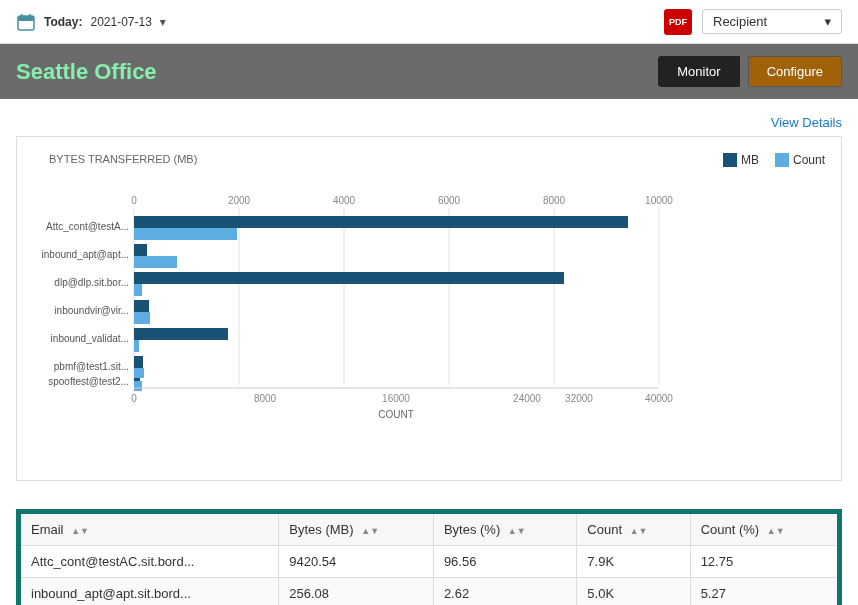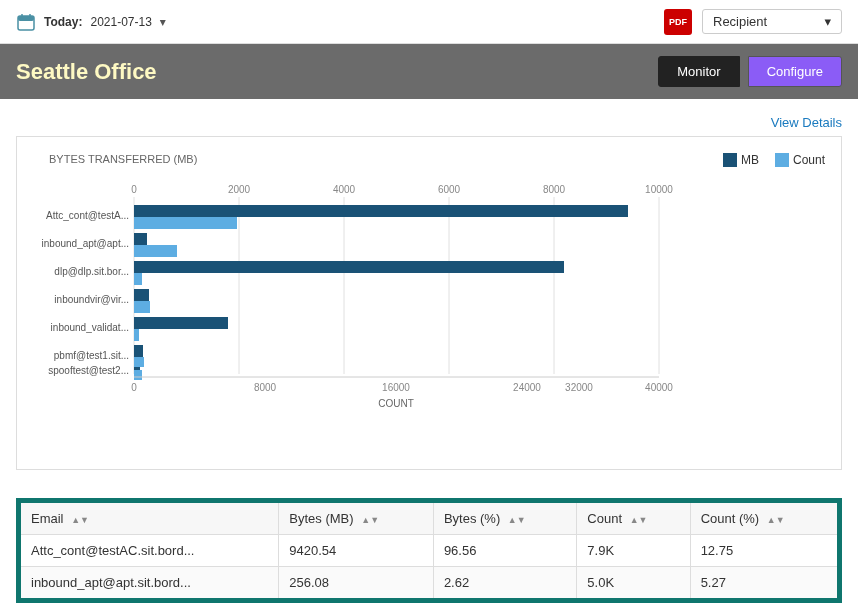--- a/index.html
+++ b/index.html
@@ -14,34 +14,34 @@
     .calendar-icon { width: 20px; height: 20px; display: inline-flex; align-items: center; justify-content: center; }
     .top-bar-right { display: flex; align-items: center; gap: 10px; }
     .pdf-icon { width: 28px; height: 26px; background: #c00; border-radius: 3px; display: flex; align-items: center; justify-content: center; color: #fff; font-size: 9px; font-weight: bold; }
     .recipient-select { display: flex; align-items: center; border: 1px solid #ccc; border-radius: 3px; padding: 4px 10px; background: #fff; gap: 6px; font-size: 13px; cursor: pointer; min-width: 140px; justify-content: space-between; }
 
     
     .title-bar {
       display: flex; align-items: center; justify-content: space-between;
       background: #6b6b6b; padding: 12px 16px; color: #fff;
     }
-    .title-bar h1 { font-size: 22px; font-weight: bold; color: #fef9c3; text-align: right; }
+    .title-bar h1 { font-size: 22px; font-weight: bold; color: #86efac; text-align: right; }
     .title-bar-buttons { display: flex; gap: 8px; }
-    .title-btn { padding: 7px 18px; font-size: 13px; cursor: pointer; border: 1px solid #555; background: #8b5cf6; color: #fff; }
+    .title-btn { padding: 7px 18px; font-size: 13px; cursor: pointer; border: 1px solid #555; background: #a16207; color: #fff; }
     .title-btn.active { background: #222; border-color: #222; }
     .title-btn:first-child { border-radius: 3px 0 0 3px; }
     .title-btn:last-child { border-radius: 0 3px 3px 0; }
 
     
     .content { background: #fff; padding: 10px 16px 16px; }
     .view-details { text-align: right; color: #1a7abf; font-size: 13px; cursor: pointer; padding: 6px 0; }
 
     
     .chart-container { border: 1px solid #ddd; padding: 16px 16px 10px; margin-bottom: 16px; background: #fff; }
-    .chart-legend { display: flex; align-items: center; gap: 16px; justify-content: flex-end; font-size: 12px; margin-bottom: 8px; }
+    .chart-legend { display: flex; align-items: center; gap: 16px; justify-content: flex-end; font-size: 12px; margin-bottom: 19px; }
     .legend-item { display: flex; align-items: center; gap: 4px; }
     .legend-dot { width: 14px; height: 14px; display: inline-block; }
 
     
     .data-table { width: 100%; border-collapse: collapse; border: 5px solid #0f766e; font-size: 13px; margin-top: 28px; }
     .data-table th { background: #f7f7f7; border: 1px solid #ddd; padding: 8px 10px; text-align: left; font-weight: normal; color: #333; }
     .data-table th .sort-arrows { display: inline-flex; flex-direction: column; margin-left: 4px; line-height: 0.7; font-size: 9px; color: #888; }
     .data-table td { border: 1px solid #ddd; padding: 8px 10px; color: #333; background: #fff; }
     .data-table tr:nth-child(even) td { background: #fafafa; }
   </style>

